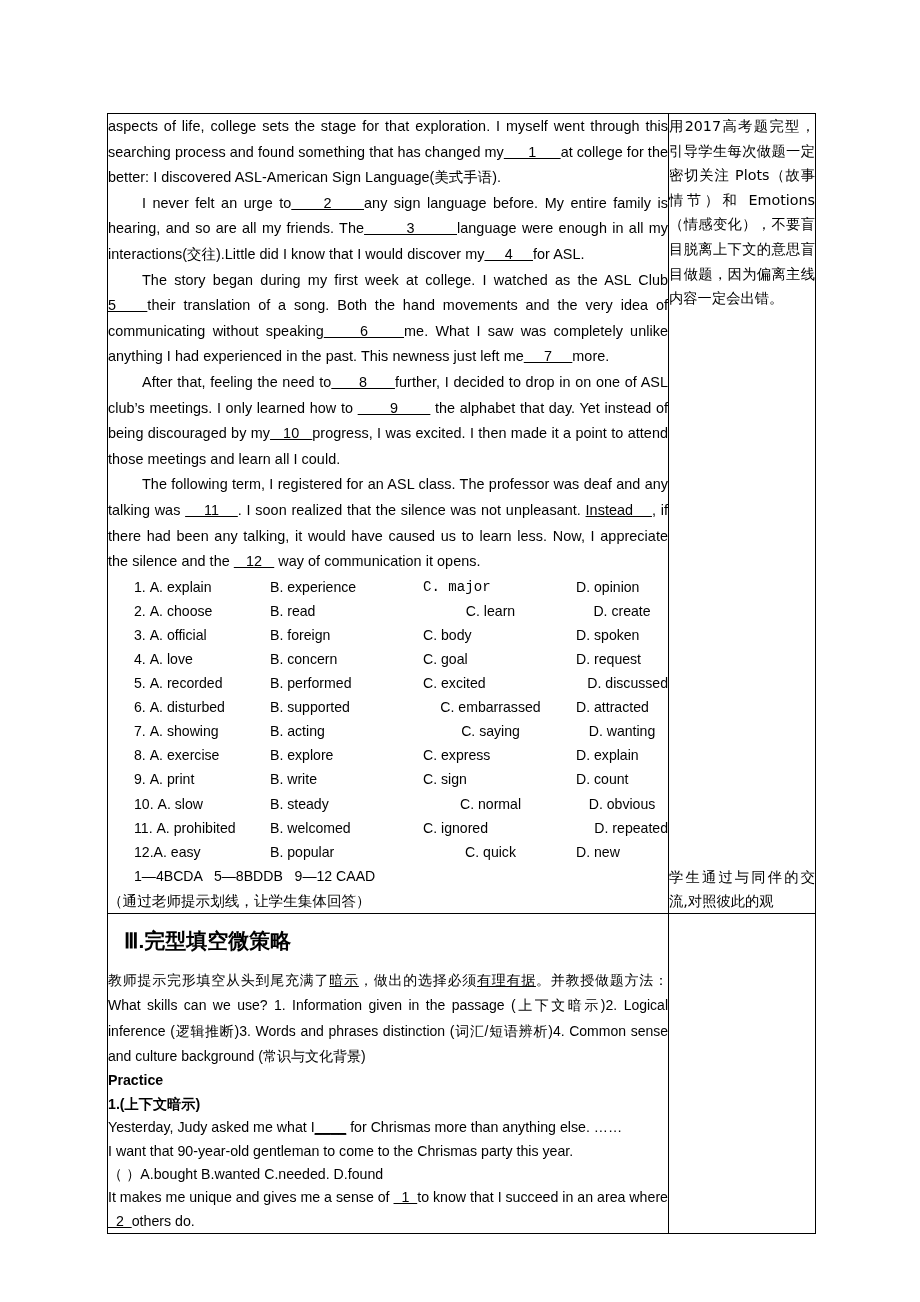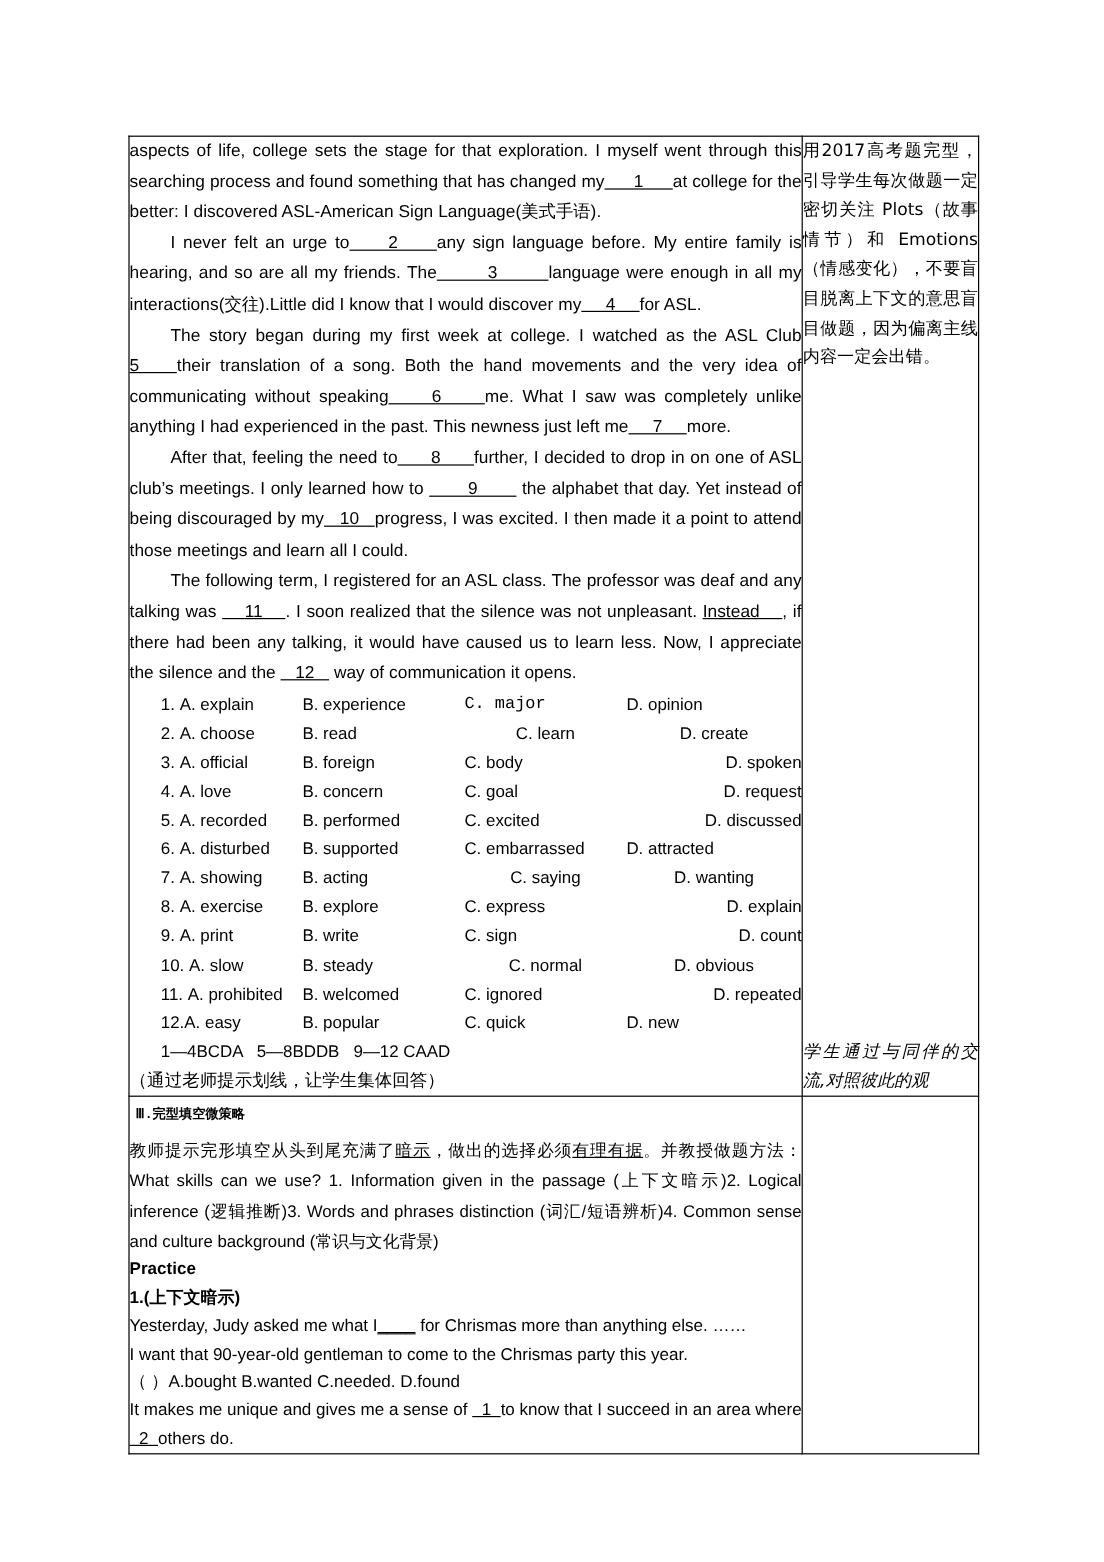--- a/index.html
+++ b/index.html
@@ -77,51 +77,51 @@
     width: 100%;
     padding-left: 26px;
     box-sizing: border-box;
   }
   .opt-row > span { display: block; white-space: nowrap; }
   .oA { width: 118px; flex: 0 0 118px; }
   .oB { width: 135px; flex: 0 0 135px; }
   .oC { width: 135px; flex: 0 0 135px; }
   .oD { flex: 1 1 auto; }
 
-  .opt-row .oB, .opt-row .oC, .opt-row .oD { text-align: left; }
+  .opt-row .oB, .opt-row .oC, .opt-row .oD { text-align: left; margin-left: 18px; }
   .opt-row.j1 .oC { text-align: left; font-family: Liberation Mono, monospace; }
   .opt-row.j2 .oC { text-align: center; }
   .opt-row.j2 .oD { text-align: center; }
   .opt-row.j3 .oC { text-align: left; }
-  .opt-row.j3 .oD { text-align: right; }
+  .opt-row.j3 .oD { text-align: left; }
   .opt-row.j4 .oC { text-align: left; }
   .opt-row.j4 .oD { text-align: right; }
-  .opt-row.j5 .oC { }
+  .opt-row.j5 .oC { text-align: center; }
   .opt-row.j5 .oD { text-align: left; }
 
   .answer-line {
     font-size: 14.1px;
     line-height: 24px;
     padding-left: 26px;
     white-space: pre;
   }
   .cn-line {
     font-size: 14.6px;
     line-height: 25px;
     font-family: "DejaVu Sans", "Liberation Sans", sans-serif;
   }
 
   
   .sec2 { padding: 2px 6px 3px 6px; }
   .h-cn {
-    font-size: 11px;
+    font-size: 21px;
     line-height: 22px;
     font-weight: bold;
-    font-family: Liberation Mono, monospace;
-    margin: 5px;
+    font-family: Liberation Sans, sans-serif;
+    margin: 16px;
   }
   .body-cn {
     font-size: 14px;
     line-height: 25.4px;
     font-family: Liberation Sans, sans-serif;
     margin: 0;
     text-align: justify;
   }
   .body-en {
     font-size: 14.2px;
@@ -142,21 +142,20 @@
   }
   .side-bottom {
     position: relative;
     height: 100%;
   }
   .side-bottom-inner {
     position: absolute;
     left: 0;
     bottom: 0;
     width: 100%;
-    font-style: italic;
   }
 </style>
 </head>
 <body>
 
 <div class="page">
 
   <table class="doc-table">
     <colgroup>
       <col class="main-col">

